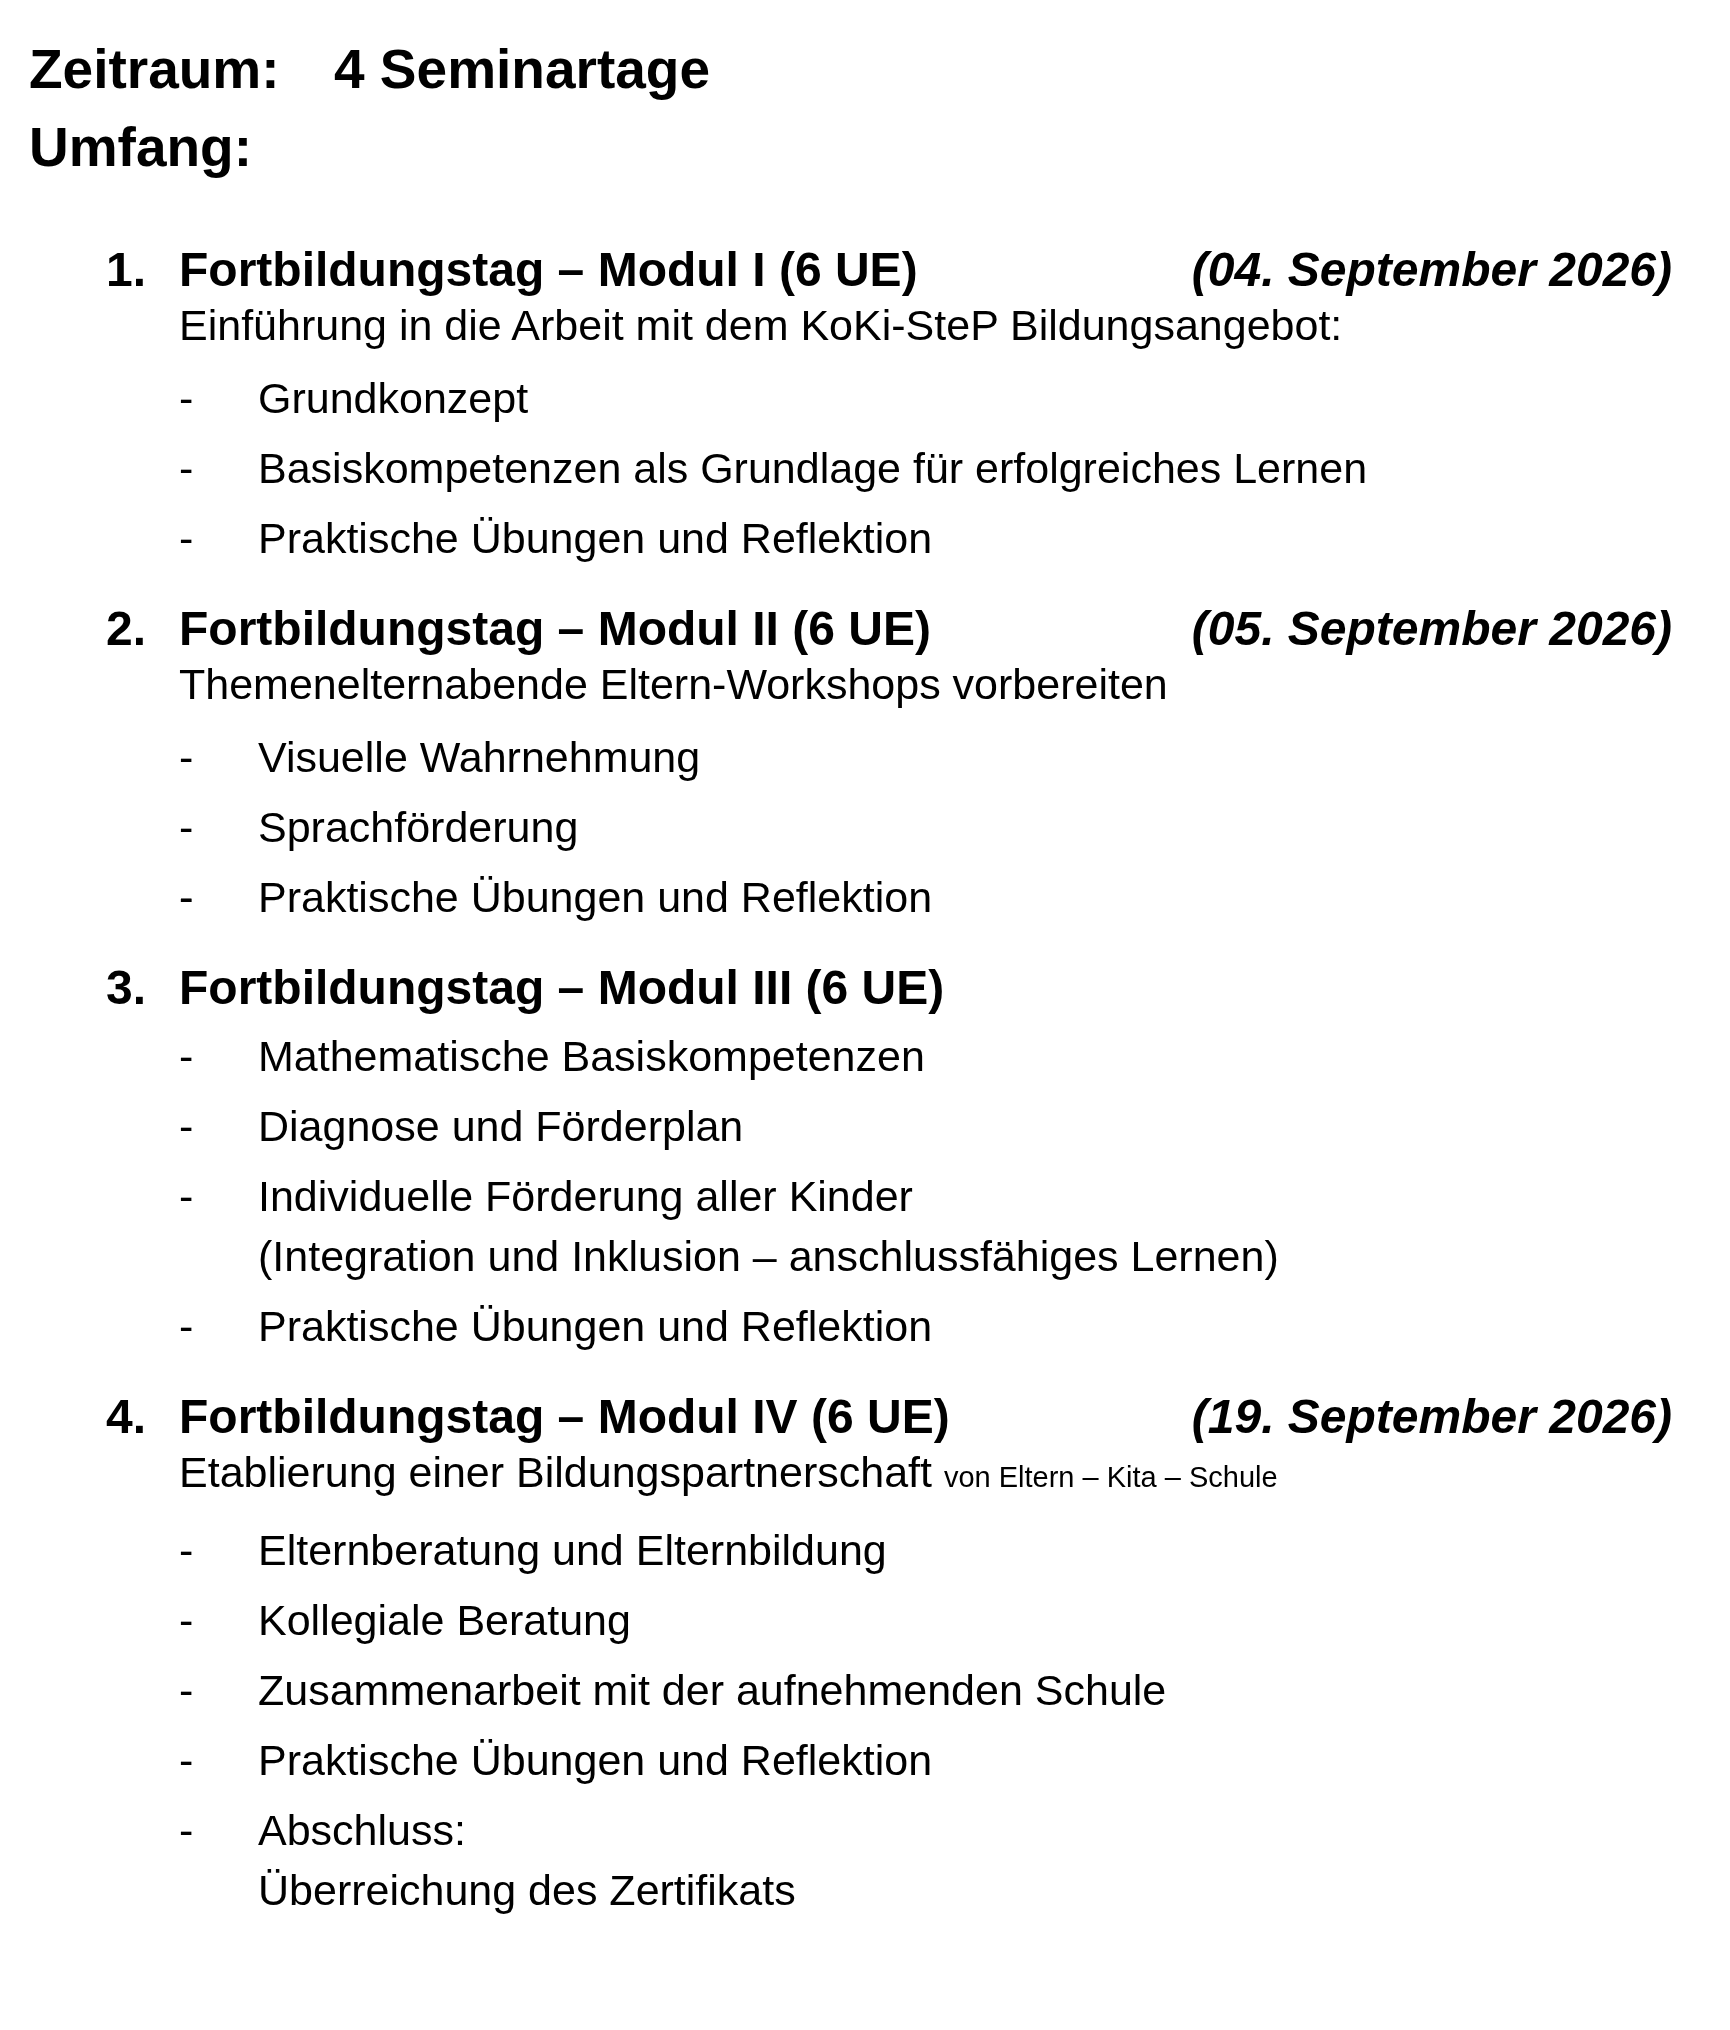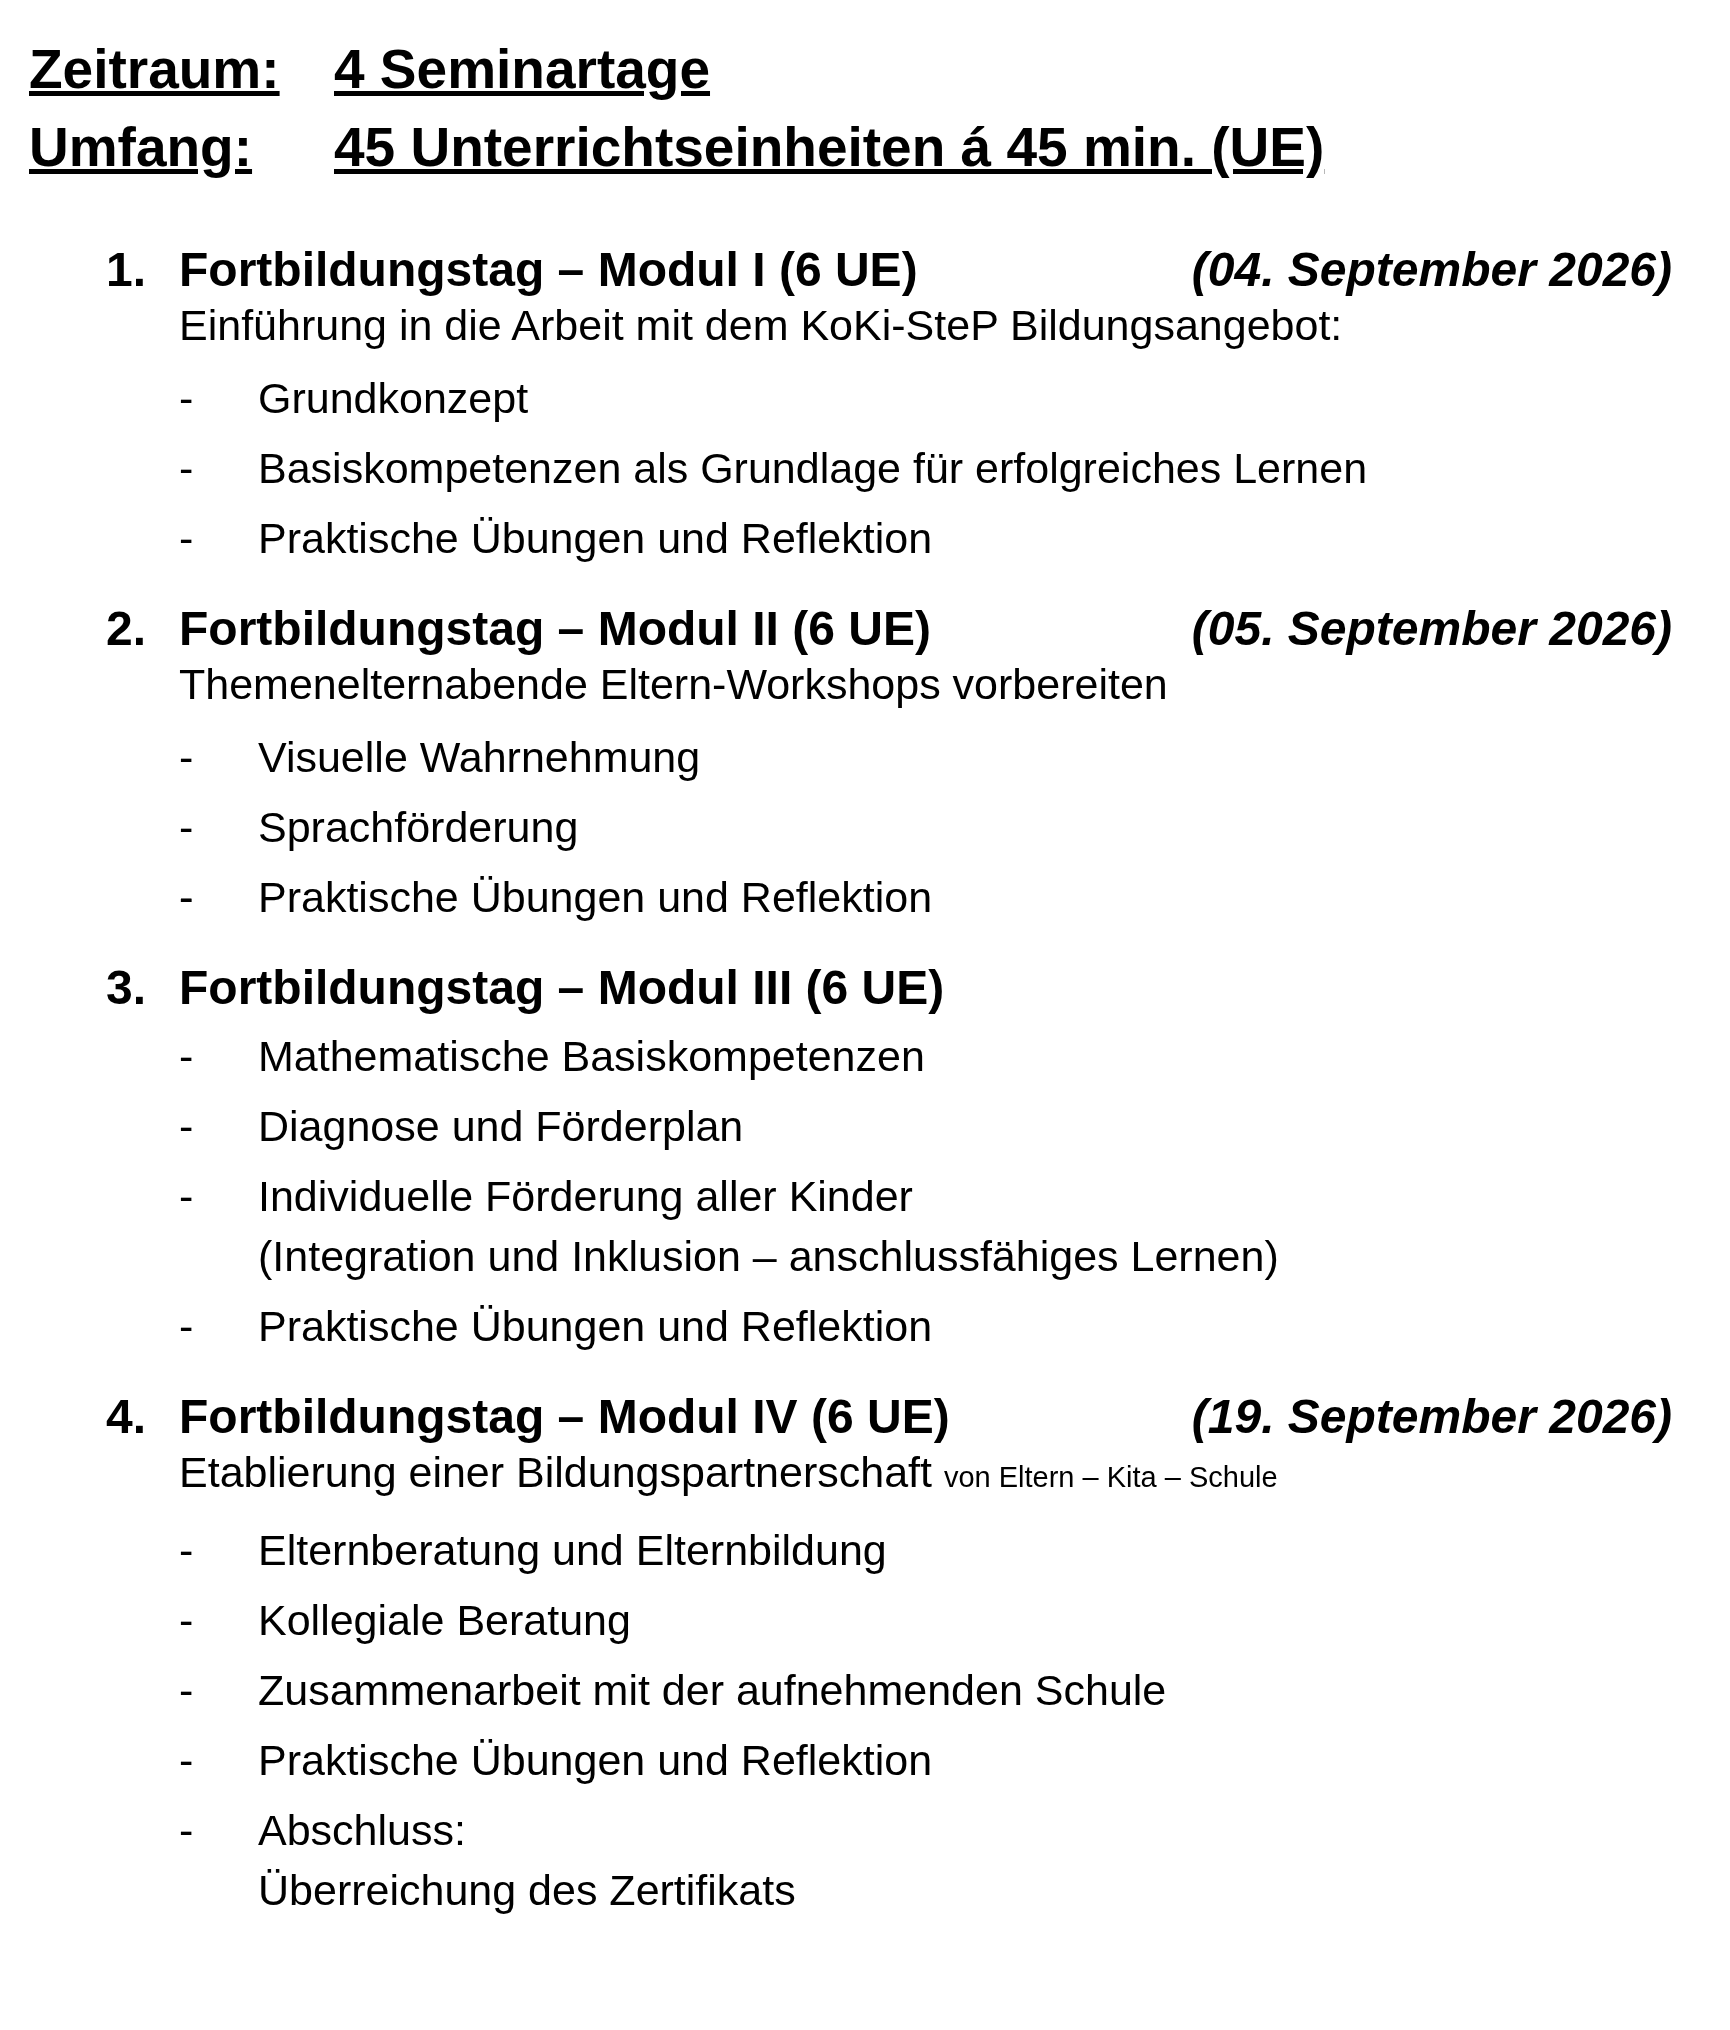--- a/index.html
+++ b/index.html
@@ -22,21 +22,21 @@
     background: #ffffff;
   }
   
   .doc-header {
     margin: 30px 0 0 29px;
     font-size: 55px;
     font-weight: bold;
     line-height: 78px;
     white-space: nowrap;
   }
-  .doc-header .hrow { display: flex; text-decoration: underline; }
+  .doc-header .hrow { display: flex; }
   .doc-header .hlabel {
     flex: none;
     width: 305px;
   }
   
   .sections {
     margin-left: 106px;
     margin-top: 53px;
     width: 1566px;
   }
@@ -82,21 +82,20 @@
 
 <div class="page">
 
   <div class="doc-header">
     <div class="hrow">
       <span class="hlabel">Zeitraum:</span>
       <span class="hvalue">4 Seminartage</span>
     </div>
     <div class="hrow">
       <span class="hlabel">Umfang:</span>
-      <span class="hvalue">45 Unterrichtseinheiten á 45 min. (UE)</span>
     </div>
   </div>
 
   <div class="sections">
 
     <div class="section">
       <div class="section-head">
         <span class="snum">1.</span>
         <span class="stitle">Fortbildungstag – Modul I (6 UE)</span>
         <span class="sdate">(04. September 2026)</span>

